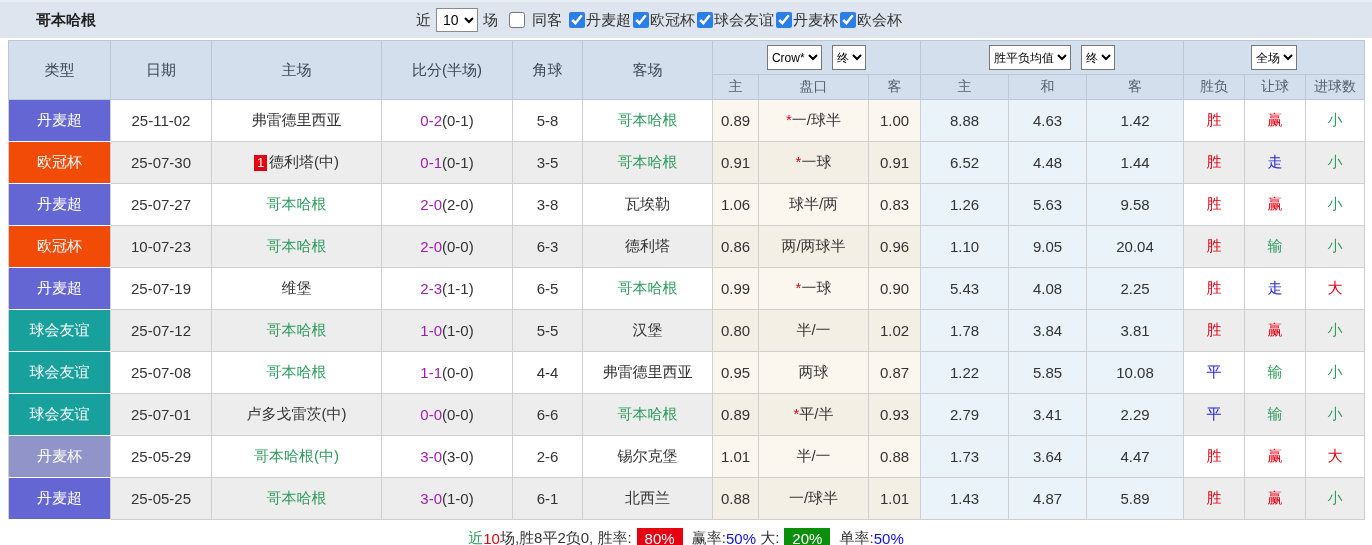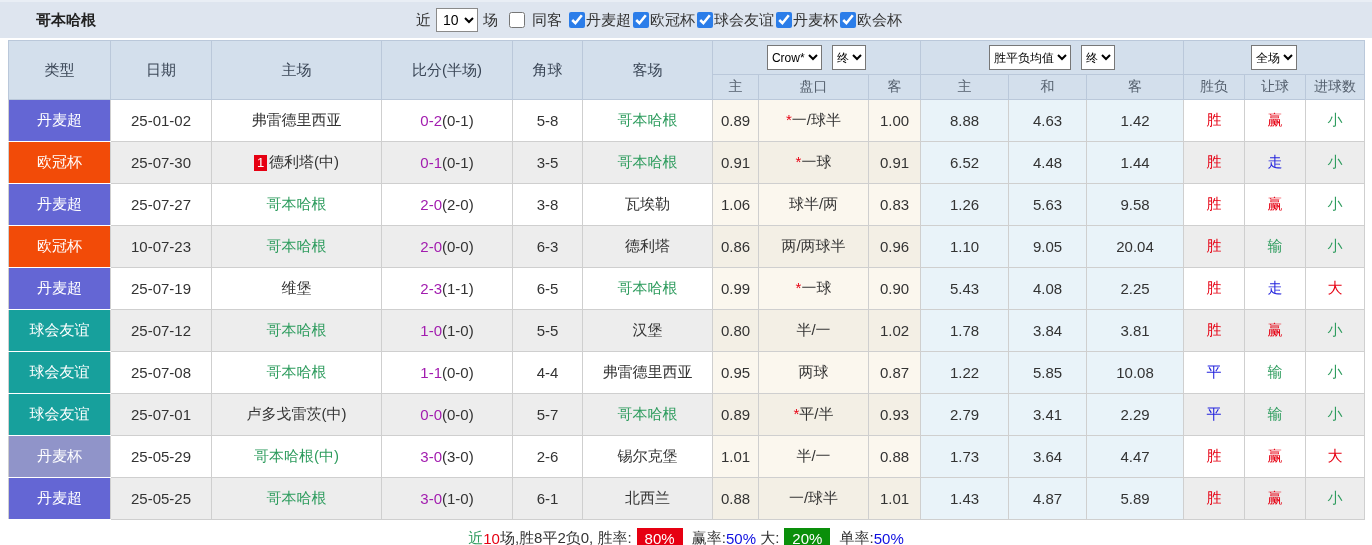--- a/index.html
+++ b/index.html
@@ -126,21 +126,21 @@
       <th>和</th>
       <th>客</th>
       <th>胜负</th>
       <th>让球</th>
       <th>进球数</th>
     </tr>
   </thead>
   <tbody id="match-rows">
       <tr class="odd">
         <td class="type" style="background: rgb(100, 102, 212);">丹麦超</td>
-        <td>25-01-02</td>
+        <td>25-11-02</td>
         <td><span>弗雷德里西亚</span></td>
         <td><span class="score-red">0-2</span><span class="half">(0-1)</span></td>
         <td>5-8</td>
         <td><span class="team-green">哥本哈根</span></td>
         <td class="crow">0.89</td>
         <td class="crow"><span class="star">*</span><span>一/球半</span></td>
         <td class="crow">1.00</td>
         <td class="avg">8.88</td>
         <td class="avg">4.63</td>
         <td class="avg">1.42</td>
@@ -248,21 +248,21 @@
         <td class="avg">10.08</td>
         <td class="c-blue">平</td>
         <td class="c-green">输</td>
         <td class="c-green">小</td>
       </tr>
       <tr class="even">
         <td class="type" style="background: rgb(23, 160, 156);">球会友谊</td>
         <td>25-07-01</td>
         <td><span>卢多戈雷茨(中)</span></td>
         <td><span class="score-red">0-0</span><span class="half">(0-0)</span></td>
-        <td>5-7</td>
+        <td>6-6</td>
         <td><span class="team-green">哥本哈根</span></td>
         <td class="crow">0.89</td>
         <td class="crow"><span class="star">*</span><span>平/半</span></td>
         <td class="crow">0.93</td>
         <td class="avg">2.79</td>
         <td class="avg">3.41</td>
         <td class="avg">2.29</td>
         <td class="c-blue">平</td>
         <td class="c-green">输</td>
         <td class="c-green">小</td>

